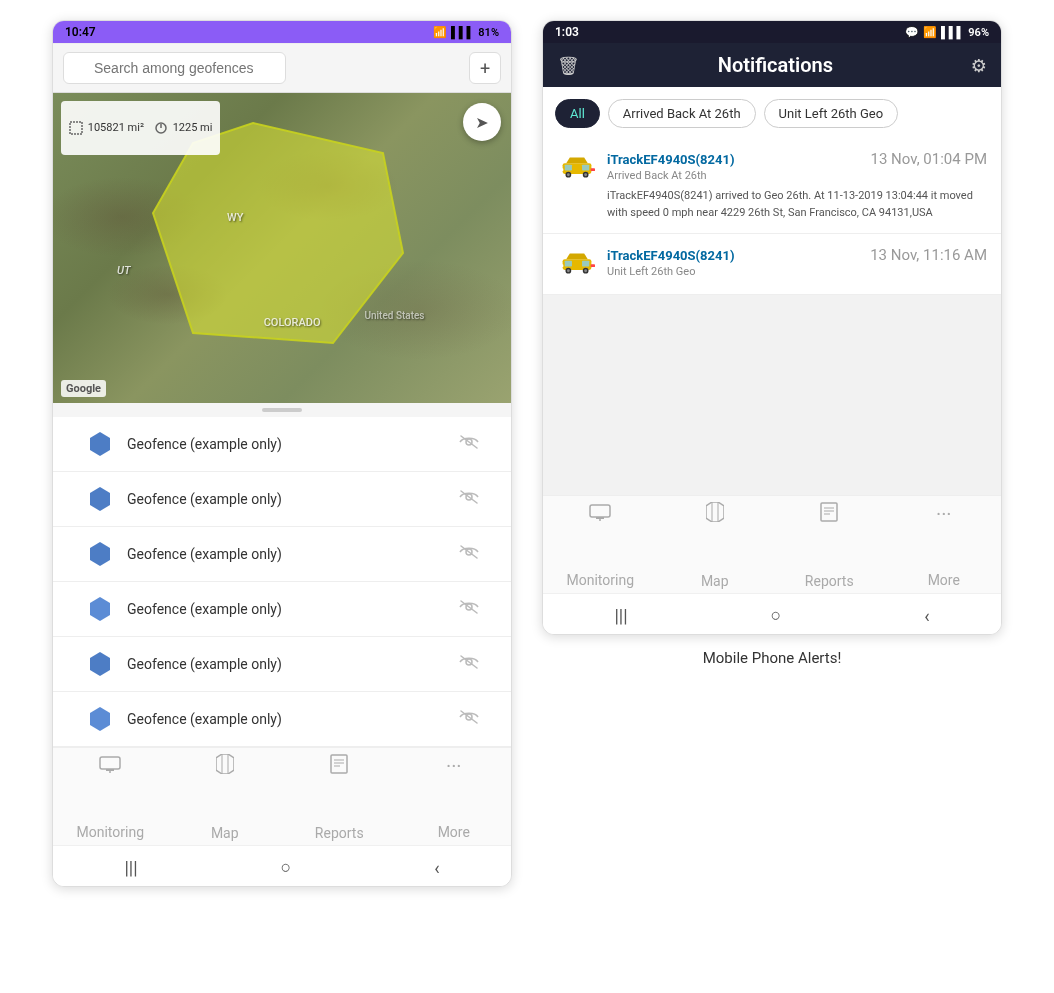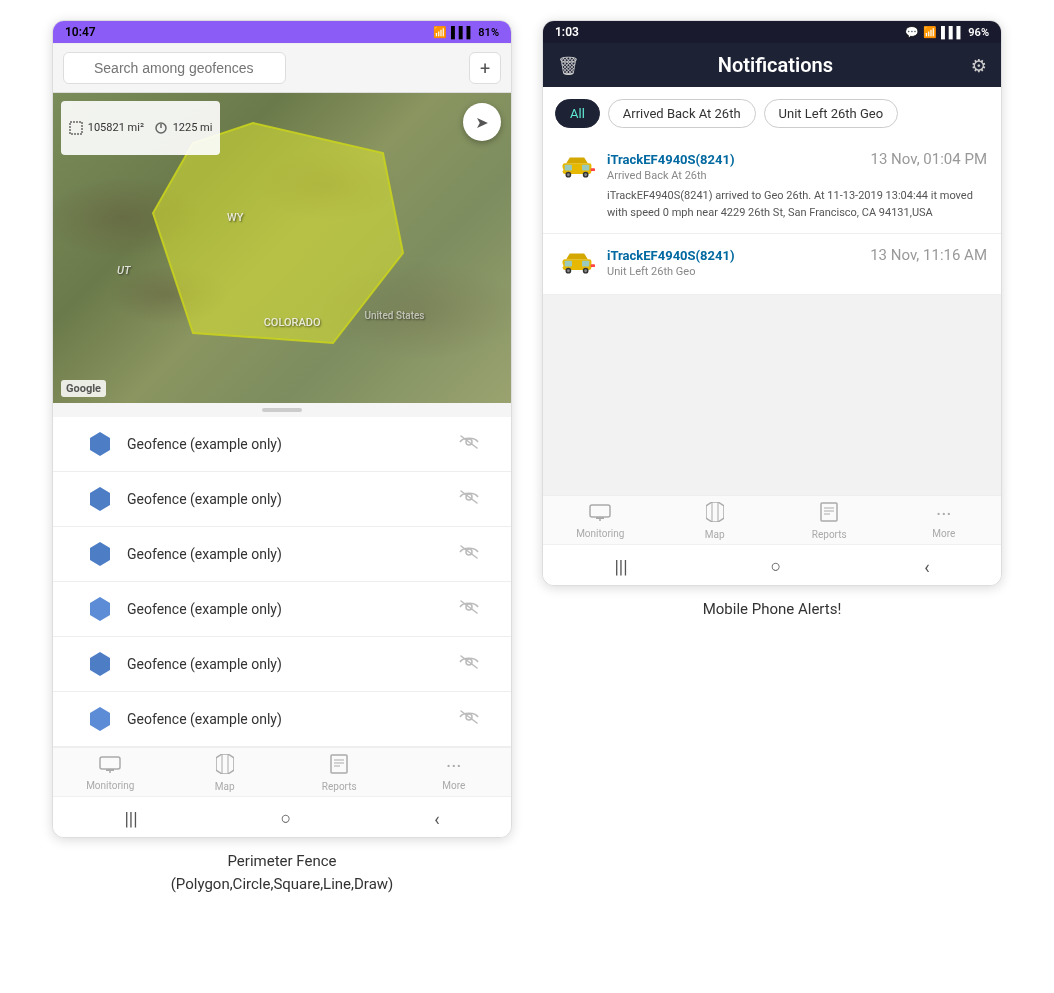--- a/index.html
+++ b/index.html
@@ -236,22 +236,23 @@
       flex-direction: column;
       align-items: center;
       gap: 2px;
       cursor: pointer;
     }
     .nav-icon {
       font-size: 20px;
       color: #aaa;
     }
     .nav-label {
-      font-size: 10px;
+      font-size: 14px;
       color: #aaa;
+      margin-top: 44px;
     }
 
     
     .android-nav {
       background: #fff;
       display: flex;
       justify-content: space-around;
       align-items: center;
       padding: 10px 0 8px;
       border-top: 1px solid #f0f0f0;
@@ -576,23 +577,20 @@
           <span class="nav-icon">···</span>
           <span class="nav-label">More</span>
         </div>
       </div>
 
       <div class="android-nav">
         <span class="android-btn">|||</span>
         <span class="android-btn">○</span>
         <span class="android-btn">‹</span>
       </div>
-    </div>
-    <div class="caption">
-      <span>Perimeter Fence<br>(Polygon,Circle,Square,Line,Draw)</span>
     </div>
   </div>
 
   <div>
     <div class="phone-screen">
 
       <div class="status-bar">
         <span>1:03</span>
         <div class="status-icons">
           <span>💬</span>

